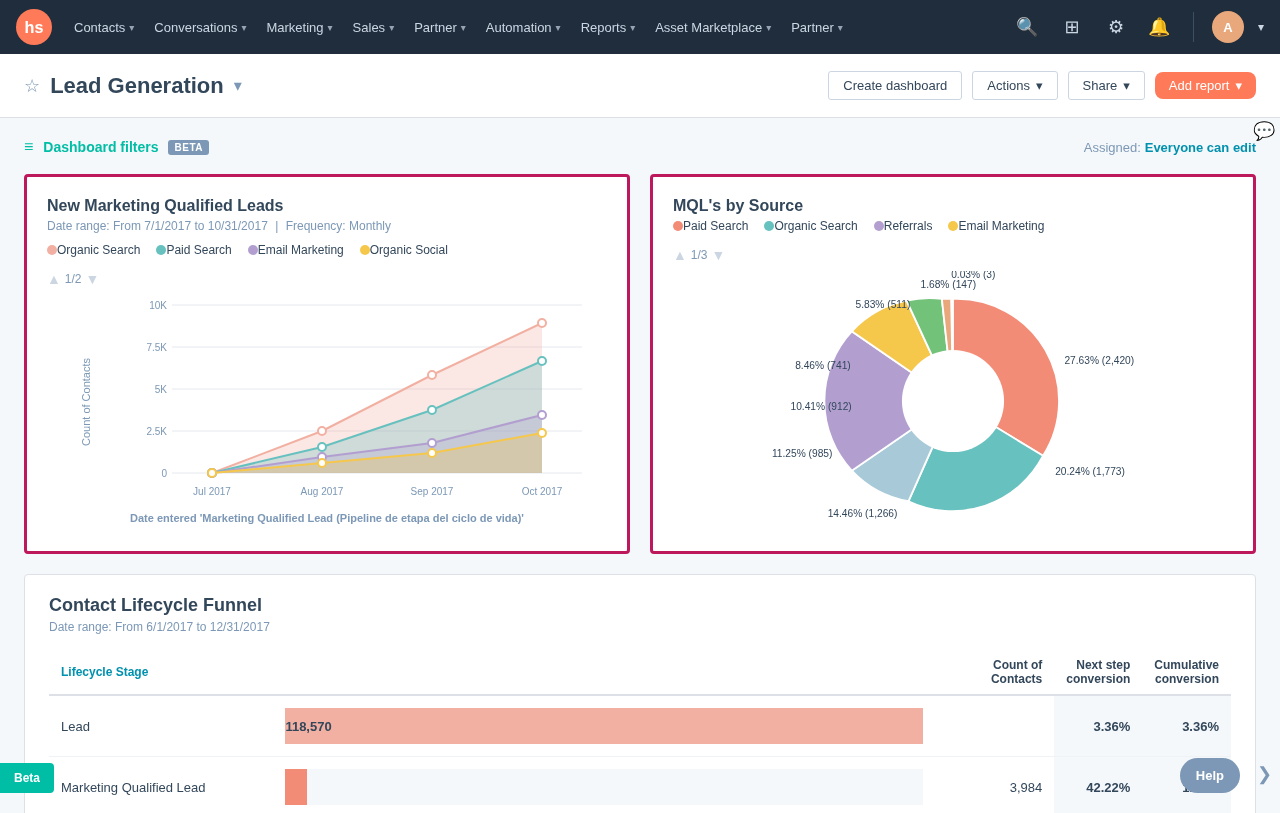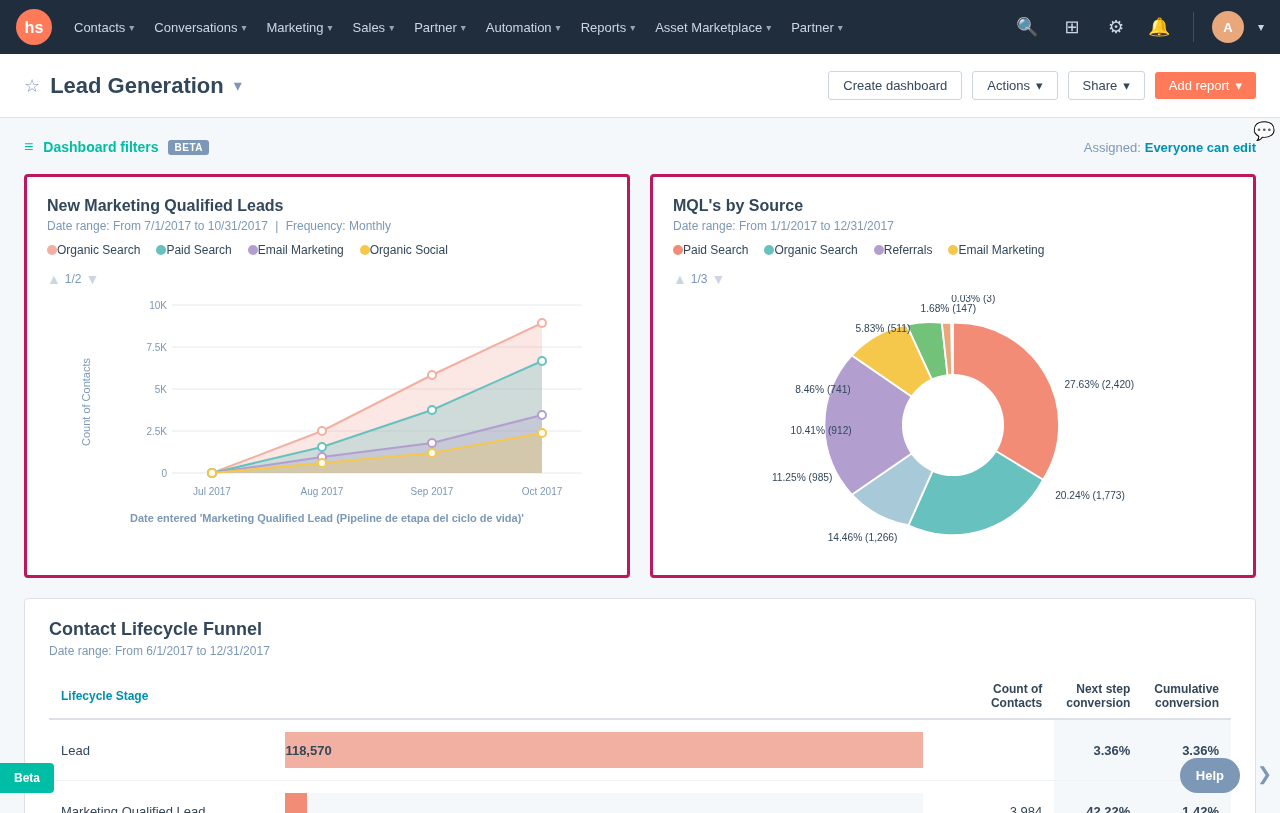--- a/index.html
+++ b/index.html
@@ -99,21 +99,21 @@
       font-size: 13px;
       display: flex;
       align-items: center;
       gap: 6px;
     }
     .btn-primary {
       border: none;
       background: #ff7a59;
       color: #fff;
       padding: 6px 14px;
-      border-radius: 3px;
+      border-radius: 8px;
       cursor: pointer;
       font-size: 13px;
       display: flex;
       align-items: center;
       gap: 6px;
     }
 
     
     .content-area {
       padding: 20px 24px;
@@ -473,21 +473,20 @@
           <circle cx="420" cy="138" r="4" fill="white" stroke="#f5c84c" stroke-width="2"></circle>
         </svg>
       </div>
       <div class="chart-x-label" style="font-size:11px; color:#7c98b6; text-align:center; margin-top:4px;">
         <strong>Date entered 'Marketing Qualified Lead (Pipeline de etapa del ciclo de vida)'</strong>
       </div>
     </div>
 
     <div class="chart-card">
       <div class="chart-title">MQL's by Source</div>
-      <div class="chart-subtitle">Date range: From 1/1/2017 to 12/31/2017</div>
       <div class="legend">
         <div class="legend-item">
           <div class="legend-dot" style="background:#f28c77"></div>
           <span>Paid Search</span>
         </div>
         <div class="legend-item">
           <div class="legend-dot" style="background:#67c1bf"></div>
           <span>Organic Search</span>
         </div>
         <div class="legend-item">

